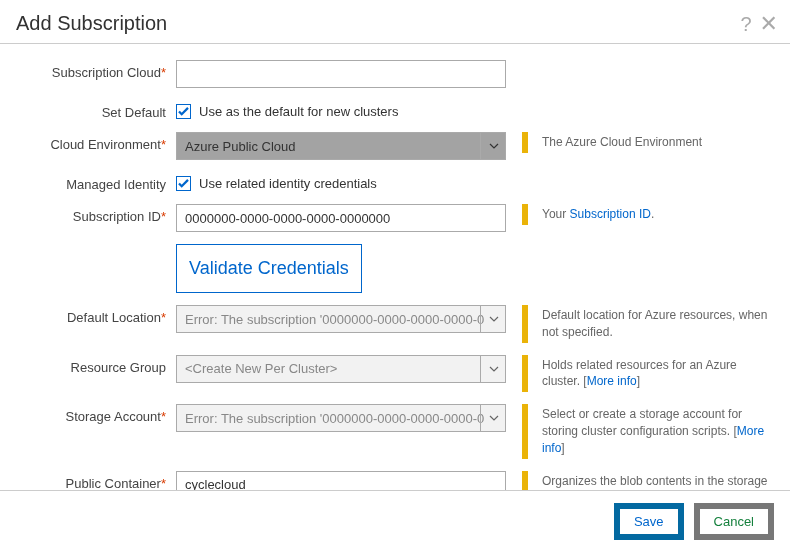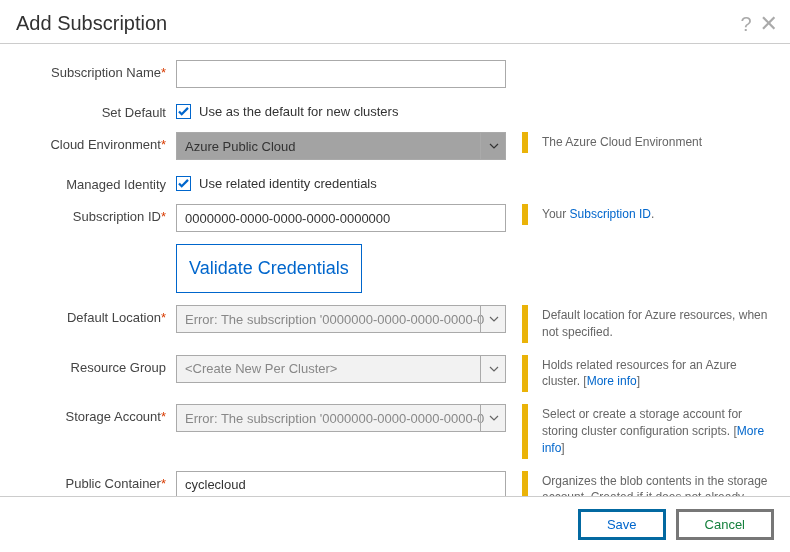--- a/index.html
+++ b/index.html
@@ -158,22 +158,22 @@
       cursor: pointer;
     }
     .dialog-footer {
       border-top: 1px solid #ccc;
       padding: 12px 16px;
       display: flex;
       justify-content: flex-end;
       gap: 10px;
     }
     .btn {
-      padding: 5px 26px;
-      border: 3px solid #0369a1;
+      padding: 5px 14px;
+      border: 6px solid #0369a1;
       background: #fff;
       color: #0066cc;
       font-size: 13px;
       cursor: pointer;
       font-family: inherit;
     }
     .btn-cancel {
       border-color: #777;
       color: #15803d;
     }
@@ -188,21 +188,21 @@
     <div class="header-actions">
       <span class="help-icon">?</span>
       <span class="close-icon">✕</span>
     </div>
   </div>
 
   <div class="form-area">
 
     <div class="form-row">
       <div class="form-label">
-        <span>Subscription Name</span><span class="required">*</span>
+        <span>Subscription Cloud</span><span class="required">*</span>
       </div>
       <div class="form-control">
         <input type="text" class="dashed-input" value="" style="">
       </div>
     </div>
 
     <div class="form-row">
       <div class="form-label">Set Default</div>
       <div class="form-control">
         <div class="checkbox-row">

